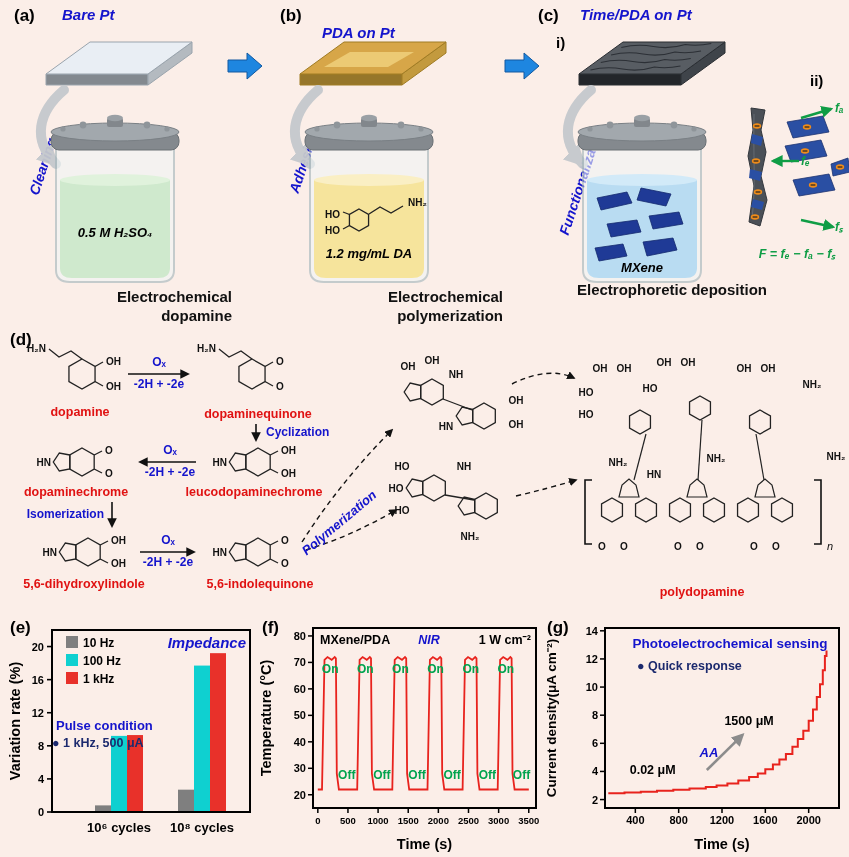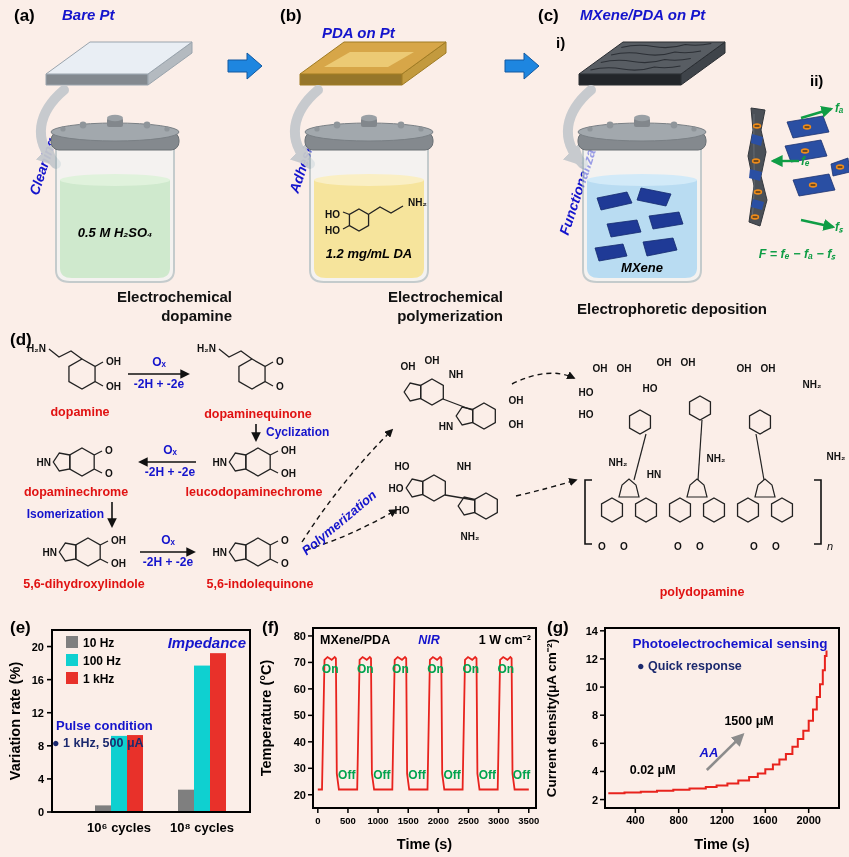--- a/index.html
+++ b/index.html
@@ -40,21 +40,21 @@
 </head>
 <body>
 
 <div id="fig">
 
   <span class="ptag" style="left:14px;top:6px">(a)</span>
   <span class="ptitle" style="left:62px;top:6px">Bare Pt</span>
   <span class="ptag" style="left:280px;top:6px">(b)</span>
   <span class="ptitle" style="left:322px;top:24px">PDA on Pt</span>
   <span class="ptag" style="left:538px;top:6px">(c)</span>
-  <span class="ptitle" style="left:580px;top:6px">MXene/PDA on Pt</span>
+  <span class="ptitle" style="left:580px;top:6px">Time/PDA on Pt</span>
   <span class="subtag" style="left:556px;top:34px">i)</span>
   <span class="subtag" style="left:810px;top:72px">ii)</span>
 
   <span class="swoosh" style="left:26px;top:192px">Cleaning</span>
   <span class="swoosh" style="left:286px;top:190px">Adhesive</span>
   <span class="swoosh" style="left:556px;top:232px">Functionalization</span>
 
   <svg id="svg-a" style="left:8px;top:30px" width="220" height="265">
       <g>
         <polygon points="38,44 140,44 140,55 38,55" fill="#83898f" stroke="#9aa4ad" stroke-width="1"></polygon>
@@ -197,21 +197,21 @@
     </svg>
 
   <div class="caption" style="left:8px;top:288px;width:224px">
     <div>Electrochemical</div>
     <div>dopamine</div>
   </div>
   <div class="caption" style="left:268px;top:288px;width:235px">
     <div>Electrochemical</div>
     <div>polymerization</div>
   </div>
-  <div class="caption" style="left:552px;top:300px;width:215px">
+  <div class="caption" style="left:552px;top:281px;width:215px">
     <div>Electrophoretic deposition</div>
   </div>
 
   <span class="ptag" style="left:10px;top:330px">(d)</span>
   <svg id="svg-d" style="left:0;top:330px" width="849" height="284">
       <g>
         <polygon points="82,29 95.05,36.5 95.05,51.5 82,59 68.95,51.5 68.95,36.5" fill="none" stroke="#222" stroke-width="1.3"></polygon>
         <path d="M82,29 L71,21 L59,27 L49,19" fill="none" stroke="#222" stroke-width="1.3"></path>
         <line x1="95" y1="36.5" x2="103" y2="32" stroke="#222" stroke-width="1.3"></line>
         <line x1="95" y1="51.5" x2="103" y2="56" stroke="#222" stroke-width="1.3"></line>

